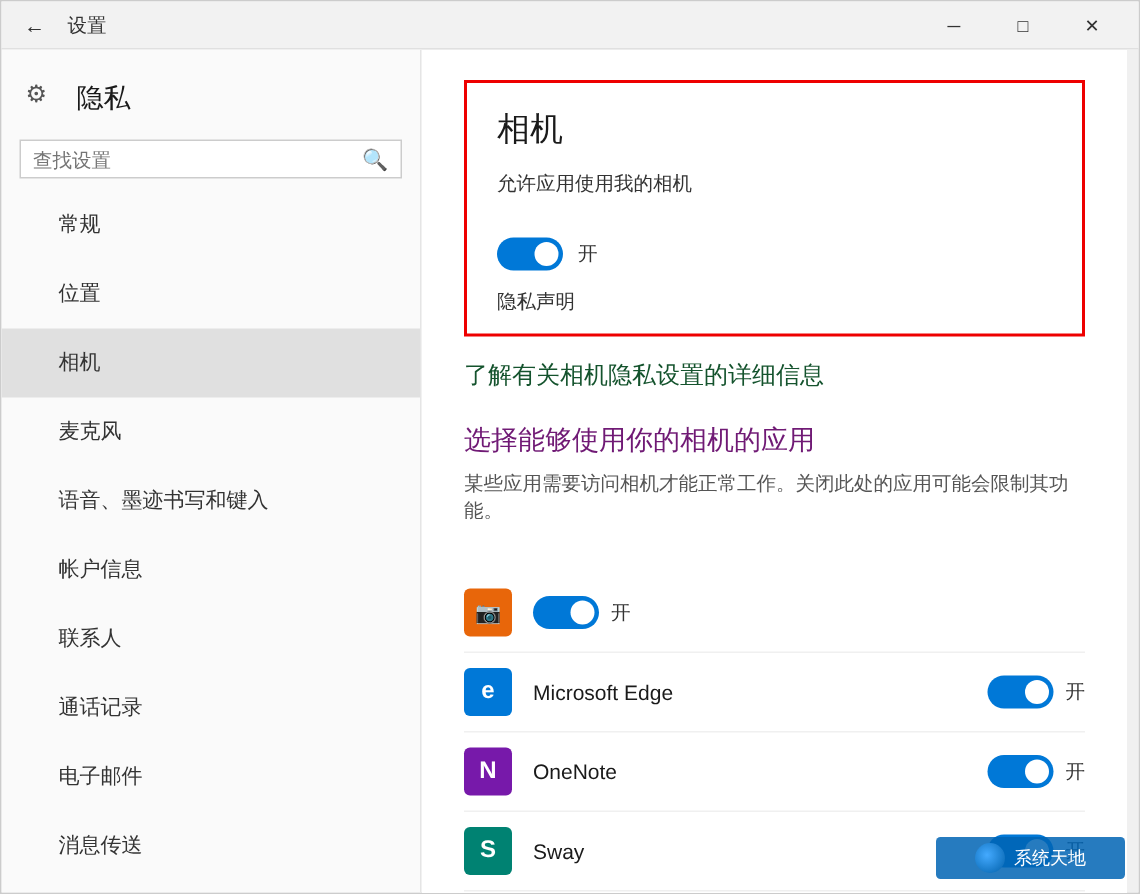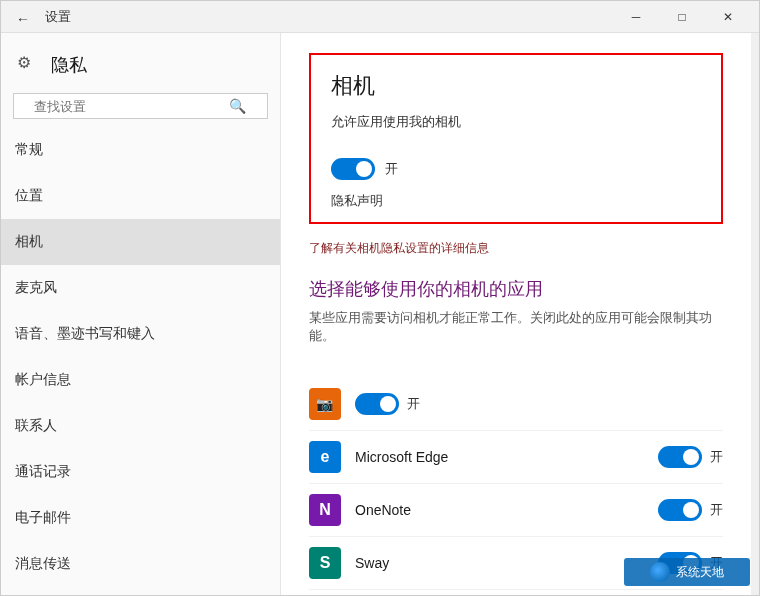--- a/index.html
+++ b/index.html
@@ -101,40 +101,40 @@
       font-weight: 400;
       color: #1a1a1a;
     }
 
     .search-box {
       margin: 0 12px 8px;
       display: flex;
       align-items: center;
       border: 1px solid #ccc;
       background: #fff;
-      padding: 4px 20px;
+      padding: 4px 8px;
     }
 
     .search-box input {
       border: none;
       outline: none;
       flex: 1;
       font-size: 13px;
       font-family: inherit;
       color: #555;
       background: transparent;
     }
 
     .search-icon-glyph {
       color: #666;
       font-size: 14px;
     }
 
     .nav-item {
-      padding: 12px 12px;
+      padding: 12px 36px;
       font-size: 14px;
       color: #333;
       cursor: pointer;
       border: 2px solid transparent;
     }
 
     .nav-item.active {
       background: #e0e0e0;
       border-left: 2px solid transparent;
     }
@@ -200,22 +200,22 @@
       color: #333;
     }
 
     .privacy-link {
       font-size: 13px;
       color: #333;
       cursor: pointer;
     }
 
     .info-text {
-      font-size: 12px;
-      color: #7f1d1d;
+      font-size: 16px;
+      color: #14532d;
       margin-bottom: 20px;
     }
 
     .section-subtitle {
       font-size: 18px;
       font-weight: 400;
       color: #701a75;
       margin-bottom: 8px;
     }
 

